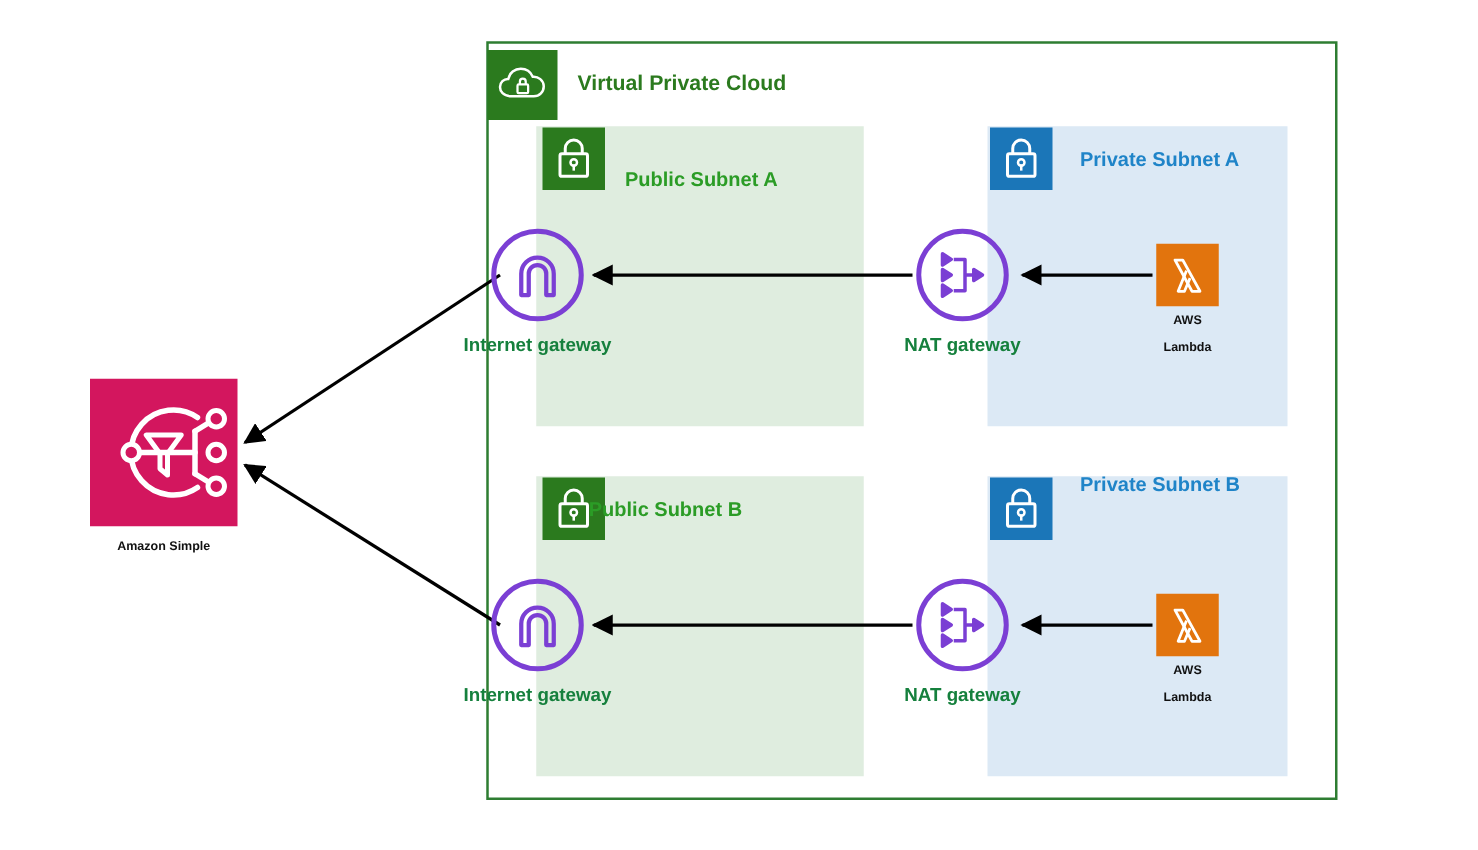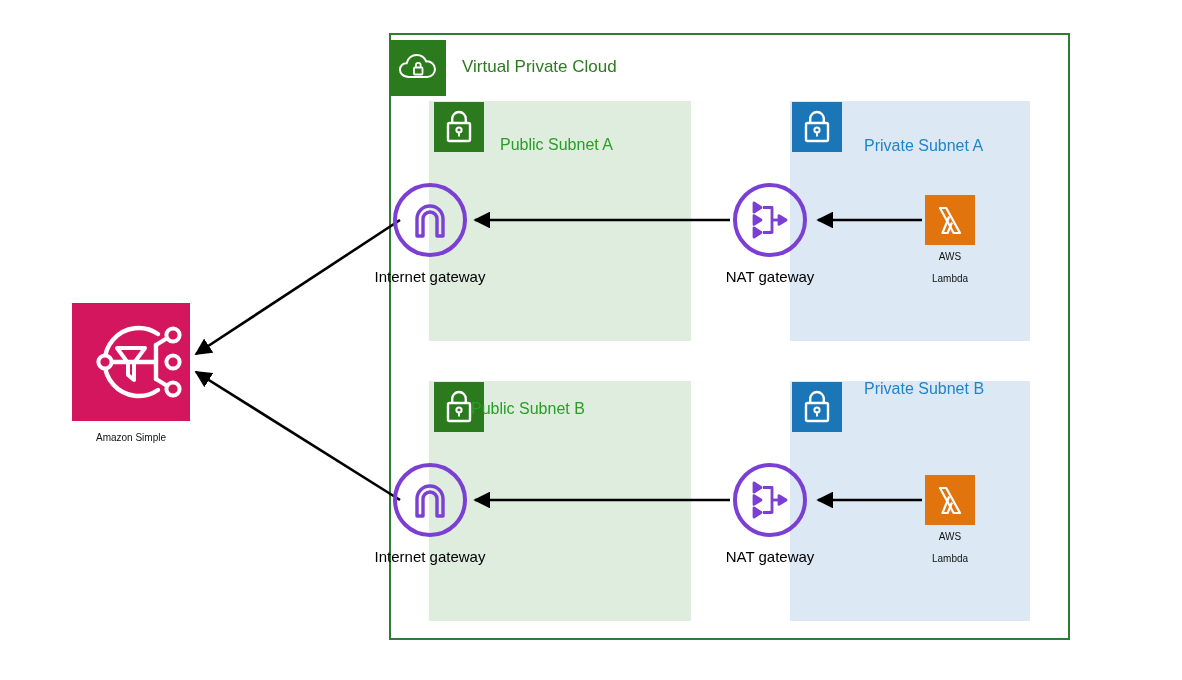--- a/index.html
+++ b/index.html
@@ -1,17 +1,17 @@
 <!DOCTYPE html>
 <html><head>
 <meta charset="utf-8">
 <style>
   html,body{margin:0;padding:0;background:#ffffff;}
   body{width:1182px;height:680px;font-family:"Liberation Sans",sans-serif;}
-  #stage{position:relative;width:1098px;height:680px;overflow:hidden;background:#fff;}
+  #stage{position:relative;width:1098px;height:680px;overflow:hidden;background:#fff;font-weight:bold;}
   .abs{position:absolute;}
 
   
   .vpc-box{left:389px;top:33px;width:681px;height:607px;border:2px solid #2e7d32;box-sizing:border-box;background:#fff;}
   .vpc-icon{left:390px;top:40px;width:56px;height:56px;background:#2b7a1e;display:flex;align-items:center;justify-content:center;}
   .vpc-title{left:462px;top:57px;font-size:17px;color:#2b7a1e;white-space:nowrap;}
 
   
   .subnet-panel{box-sizing:border-box;}
   .pub-panel{width:262px;height:240px;background:#dfeddf;}
@@ -20,21 +20,21 @@
   .subnet-badge{width:50px;height:50px;display:flex;align-items:center;justify-content:center;}
   .badge-green{background:#2b7a1e;}
   .badge-blue{background:#1b76b8;}
   .subnet-label{font-size:16px;white-space:nowrap;}
   .label-green{color:#2b9c26;}
   .label-blue{color:#1f84c8;}
 
   
   .node-circle{width:74px;height:74px;border-radius:50%;border:4px solid #7b3fd4;
                box-sizing:border-box;display:flex;align-items:center;justify-content:center;background:transparent;}
-  .node-caption{font-size:15px;color:#000000;text-align:center;white-space:nowrap;}
+  .node-caption{font-size:15px;color:#15803d;text-align:center;white-space:nowrap;}
 
   
   .tile{width:50px;height:50px;display:flex;align-items:center;justify-content:center;}
   .tile-lambda{background:#e2740d;}
   .tile-sns{width:118px;height:118px;background:#d3165e;}
   .tile-caption{font-size:10px;color:#111;text-align:center;line-height:22px;}
 
   .arrows{left:0;top:0;width:1182px;height:680px;pointer-events:none;}
 </style>
 </head>
@@ -66,21 +66,21 @@
 
   <div class="abs subnet-panel priv-panel" style="left:790px;top:101px;"></div>
   <div class="abs subnet-badge badge-blue" style="left:792px;top:102px;">
     <svg width="30" height="34" viewBox="0 0 30 34">
       <rect x="4" y="13" width="22" height="18" rx="1.5" fill="none" stroke="#fff" stroke-width="2.4"></rect>
       <path d="M8.2 13 V8.8 a6.8 6.8 0 0 1 13.6 0 V13" fill="none" stroke="#fff" stroke-width="2.4"></path>
       <circle cx="15" cy="20" r="2.6" fill="none" stroke="#fff" stroke-width="2"></circle>
       <rect x="14" y="21.5" width="2" height="5" fill="#fff"></rect>
     </svg>
   </div>
-  <div class="abs subnet-label label-blue" style="left:864px;top:120px;margin-top:17px;">Private Subnet A</div>
+  <div class="abs subnet-label label-blue" style="left:864px;top:120px;">Private Subnet A</div>
 
   <div class="abs subnet-panel pub-panel" style="left:429px;top:381px;"></div>
   <div class="abs subnet-badge badge-green" style="left:434px;top:382px;">
     <svg width="30" height="34" viewBox="0 0 30 34">
       <rect x="4" y="13" width="22" height="18" rx="1.5" fill="none" stroke="#fff" stroke-width="2.4"></rect>
       <path d="M8.2 13 V8.8 a6.8 6.8 0 0 1 13.6 0 V13" fill="none" stroke="#fff" stroke-width="2.4"></path>
       <circle cx="15" cy="20" r="2.6" fill="none" stroke="#fff" stroke-width="2"></circle>
       <rect x="14" y="21.5" width="2" height="5" fill="#fff"></rect>
     </svg>
   </div>

